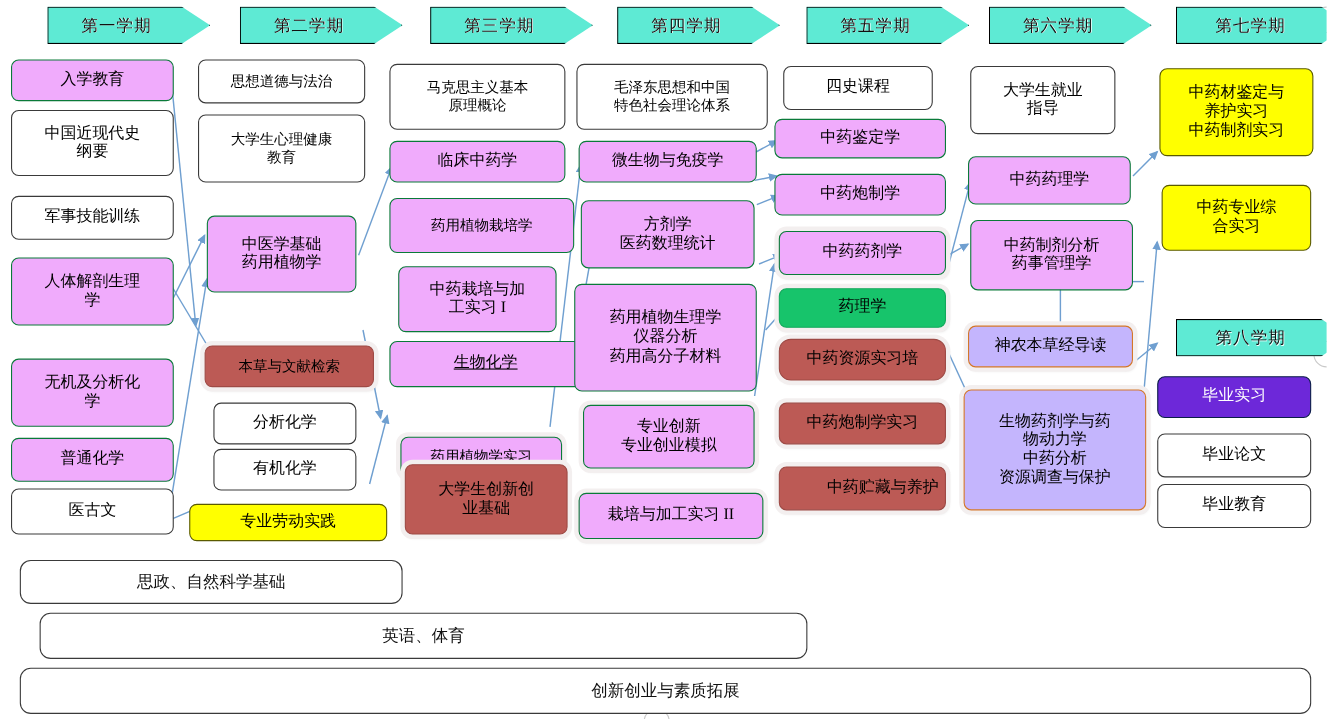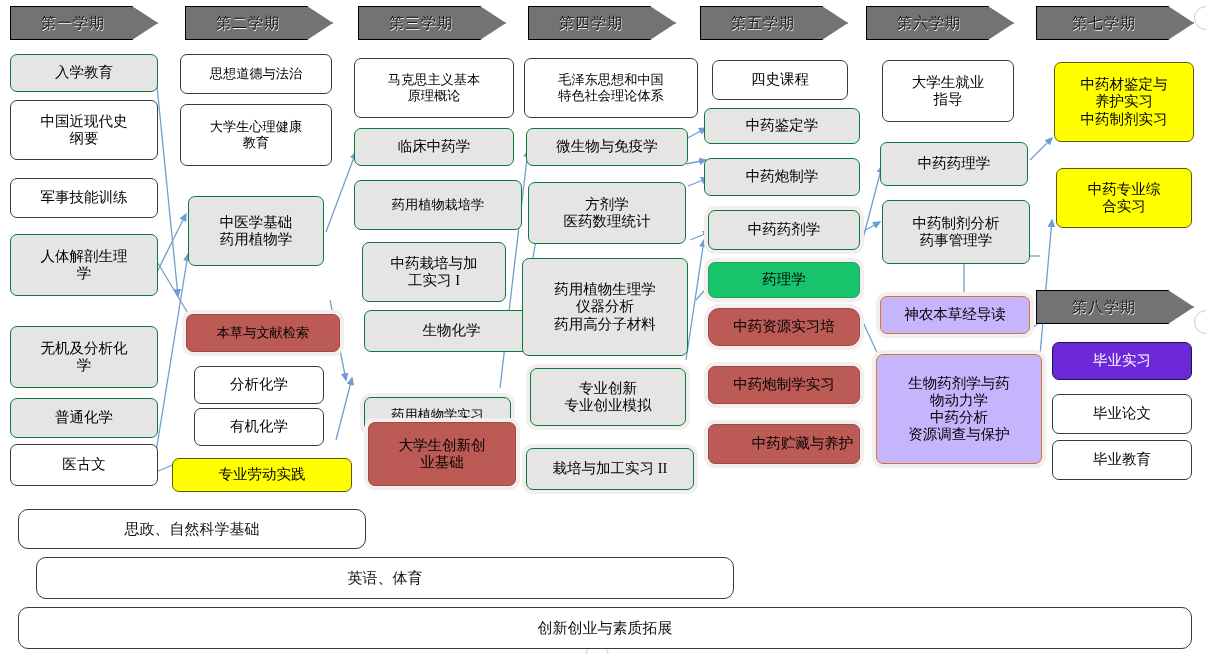--- a/index.html
+++ b/index.html
@@ -7,39 +7,39 @@
     width:1206px;height:654px;background:#ffffff;overflow:hidden;
     font-family:"Liberation Serif","DejaVu Serif",serif;
     position:relative;
   }
   #stage{position:absolute;left:0;top:0;width:1206px;height:654px;}
   svg#wires{position:absolute;left:0;top:0;width:1206px;height:654px;pointer-events:none;z-index:1;}
 
   
   .banner{
     position:absolute;z-index:3;height:34px;
-    background:#737373;border:1px solid #000;
+    background:#5eead4;border:1px solid #000;
     box-sizing:border-box;
     clip-path:polygon(0 0, calc(100% - 26px) 0, 100% 50%, calc(100% - 26px) 100%, 0 100%);
-    display:flex;align-items:center;justify-content:center;
+    display:flex;align-items:center;justify-content:center;margin-left:33px;
   }
   .banner span{
     font-size:15px;color:#111;letter-spacing:1px;
     margin-right:22px;font-weight:400;text-shadow:0.6px 0.6px 0 #fff;
   }
 
   
   .box{
     position:absolute;z-index:2;box-sizing:border-box;
     border-radius:7px;display:flex;align-items:center;justify-content:center;
     text-align:center;line-height:1.18;font-size:14.5px;color:#000;
     padding:1px 3px;white-space:pre-line;
   }
   .white { background:#ffffff; border:1.3px solid #3a3a3a; }
-  .green { background:#e5e5e5; border:1.3px solid #0a7a39; }
+  .green { background:#f0abfc; border:1.3px solid #0a7a39; }
   .green2{ background:#17C46B; border:1.3px solid #12a85b; }
   .red   { background:#BC5A55; border:1.3px solid #9e4a45; }
   .yellow{ background:#FFFF00; border:1.3px solid #5a5a00; }
   .orange{ background:#c4b5fd; border:1.3px solid #d4772a; }
   .navy  { background:#6d28d9; border:1.3px solid #0a1c48; color:#ffffff; }
   .halo  { box-shadow:0 0 0 4px #f3efef, 1px 2px 3px rgba(0,0,0,.25); }
 
   .boxtxt{display:block;width:100%;}
   .sm{font-size:13.2px;}
 
@@ -160,21 +160,21 @@
   <div class="box white" style="left:354px;top:58px;width:160px;height:60px;">
     <span class="boxtxt sm">马克思主义基本
 原理概论</span></div>
   <div class="box green" style="left:354px;top:128px;width:160px;height:38px;">
     <span class="boxtxt">临床中药学</span></div>
   <div class="box green" style="left:354px;top:180px;width:168px;height:50px;">
     <span class="boxtxt sm">药用植物栽培学</span></div>
   <div class="box green" style="left:362px;top:242px;width:144px;height:60px;">
     <span class="boxtxt">中药栽培与加
 工实习 I</span></div>
-  <div class="box green" style="left:364px;top:310px;width:175px;height:42px;">
+  <div class="box green" style="left:354px;top:310px;width:175px;height:42px;text-decoration:underline;">
     <span class="boxtxt">生物化学</span></div>
   <div class="box green halo" style="left:364px;top:368px;width:147px;height:36px;margin-top:29px;">
     <span class="boxtxt sm">药用植物学实习</span></div>
   <div class="box red halo" style="left:368px;top:422px;width:148px;height:64px;">
     <span class="boxtxt">大学生创新创
 业基础</span></div>
 
   <div class="box white" style="left:524px;top:58px;width:174px;height:60px;">
     <span class="boxtxt sm">毛泽东思想和中国
 特色社会理论体系</span></div>

